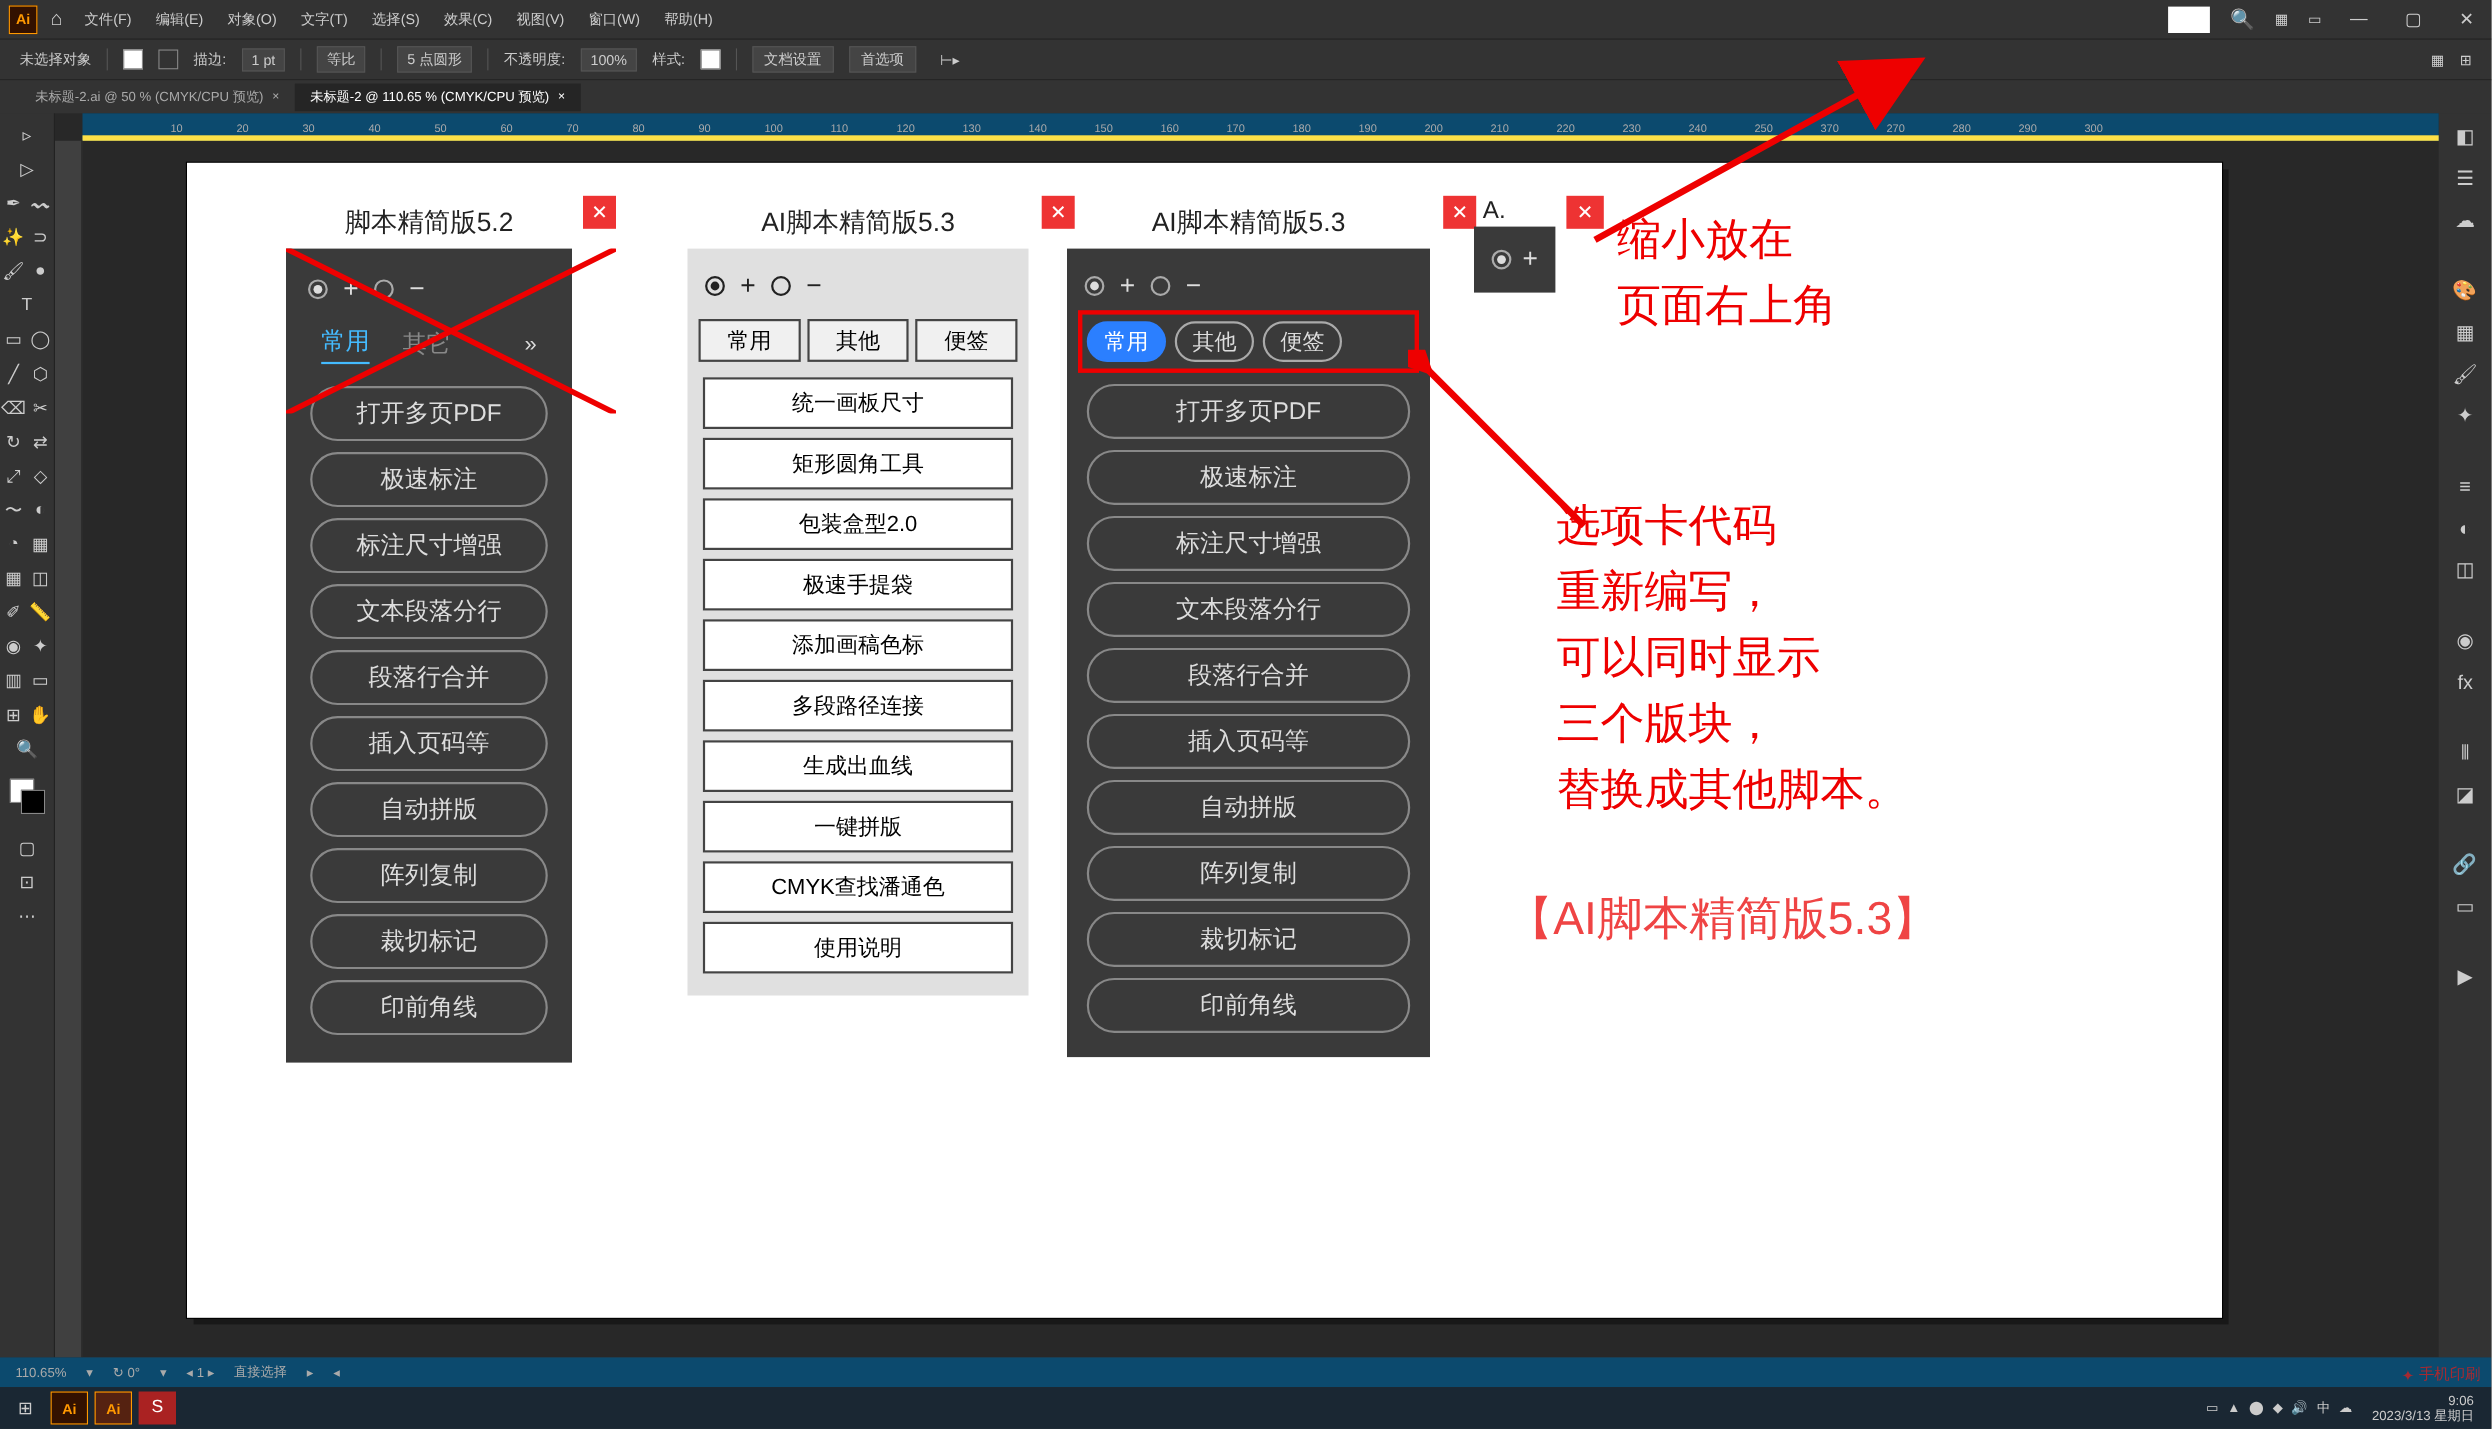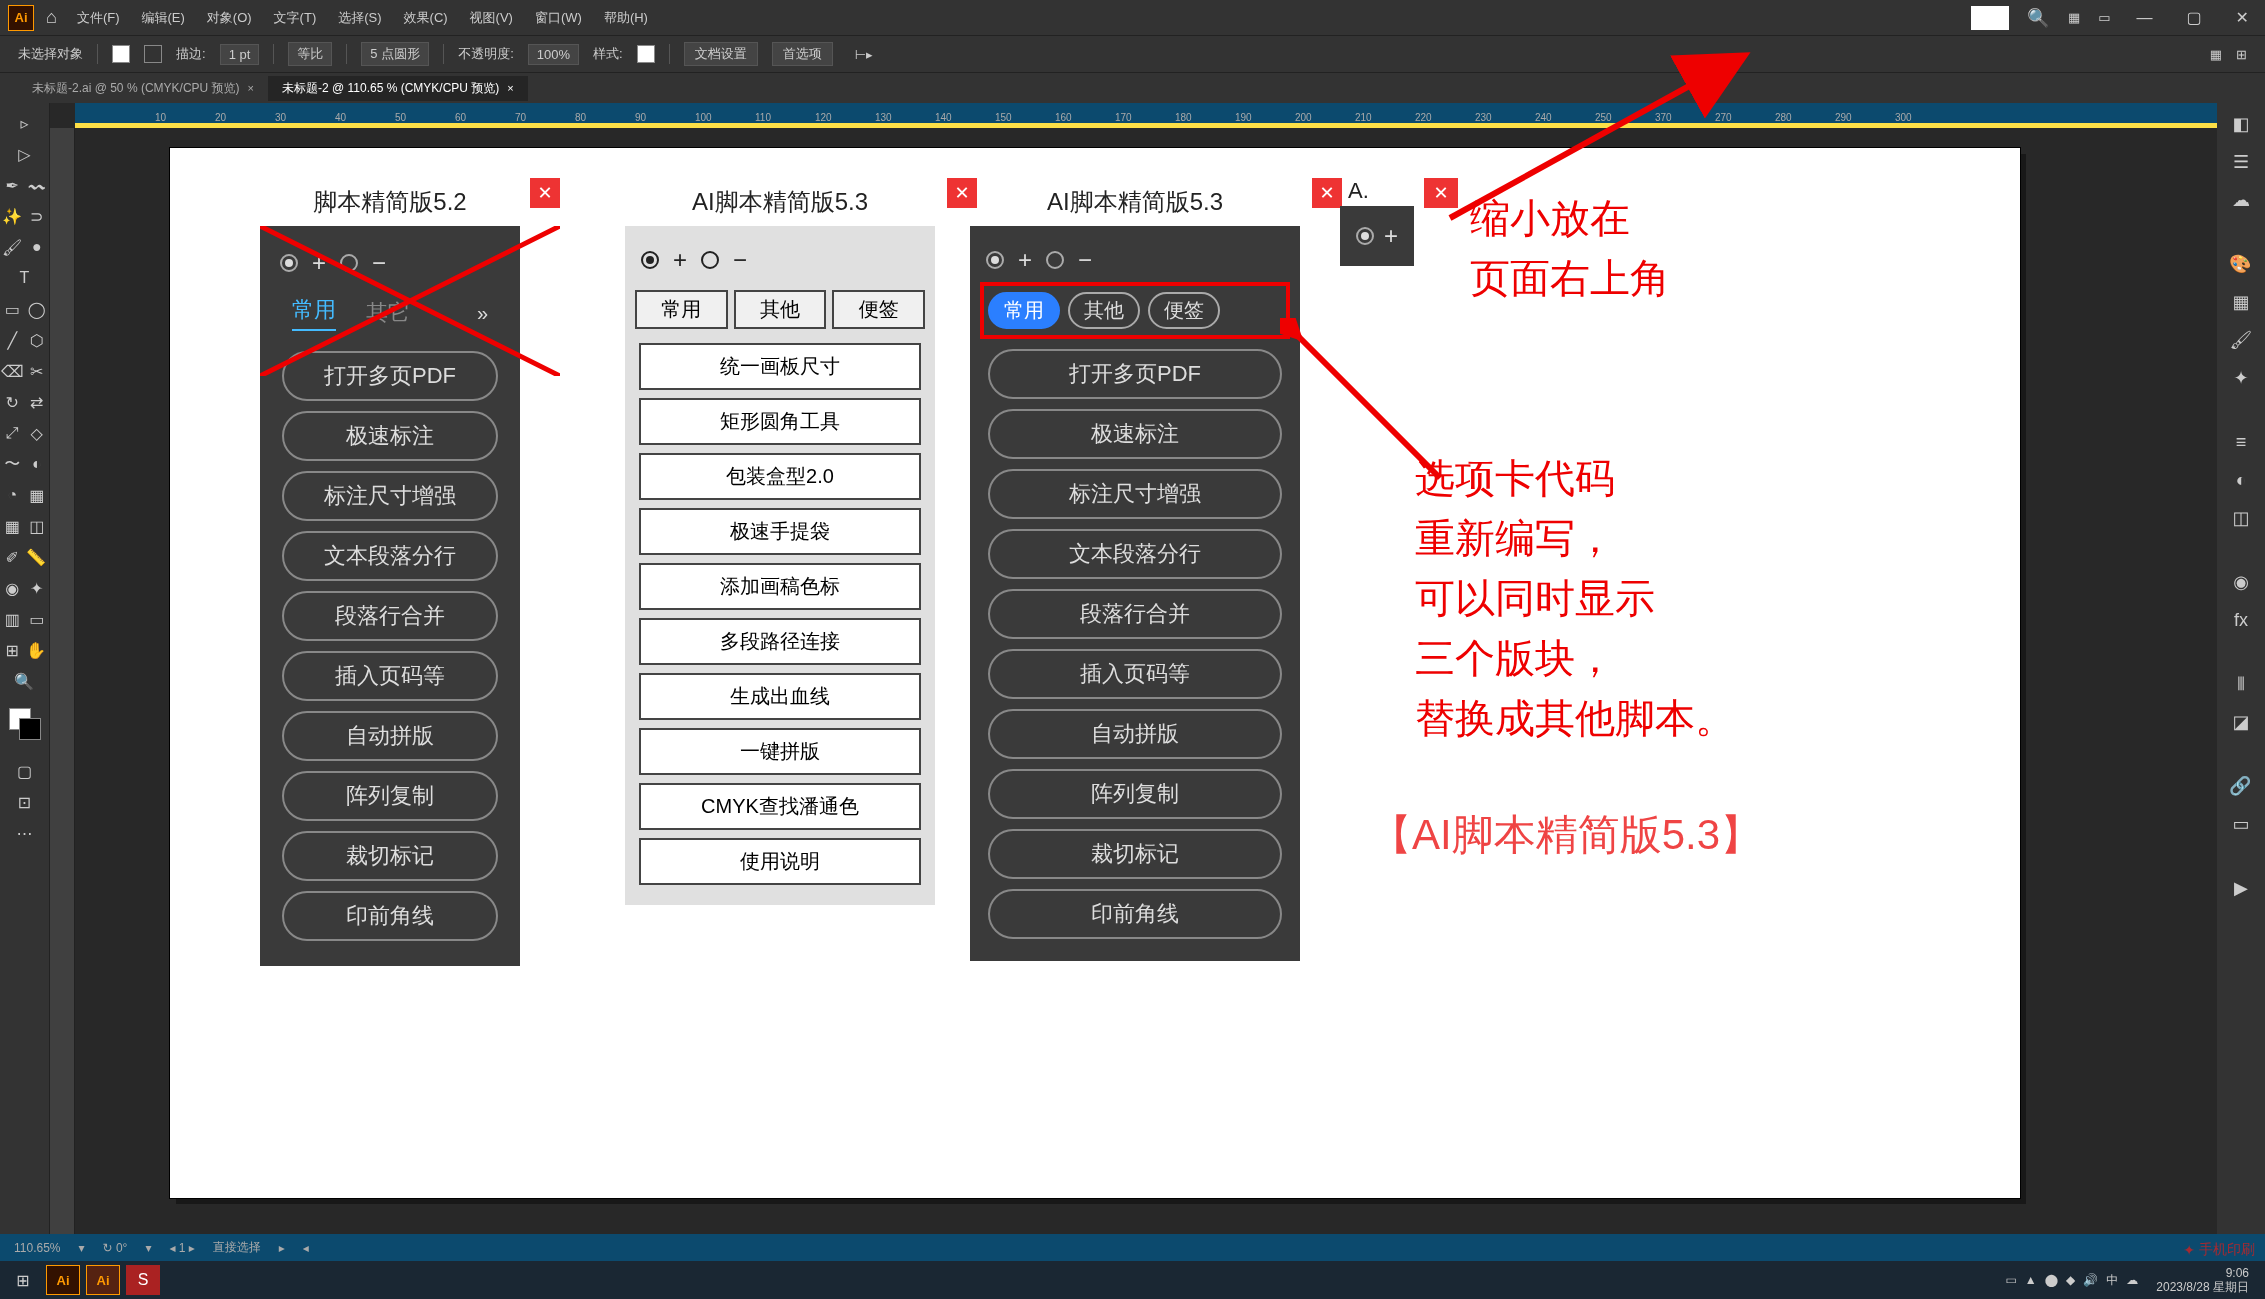--- a/index.html
+++ b/index.html
@@ -458,16 +458,16 @@
   <div class="task-right">
     <span>▭</span>
     <span>▲</span>
     <span>⬤</span>
     <span>◆</span>
     <span>🔊</span>
     <span>中</span>
     <span>☁</span>
     <div class="clock">
       <div>9:06</div>
-      <div>2023/8/28 星期日</div>
+      <div>2023/3/13 星期日</div>
     </div>
   </div>
 </div>
 
 </body></html>

